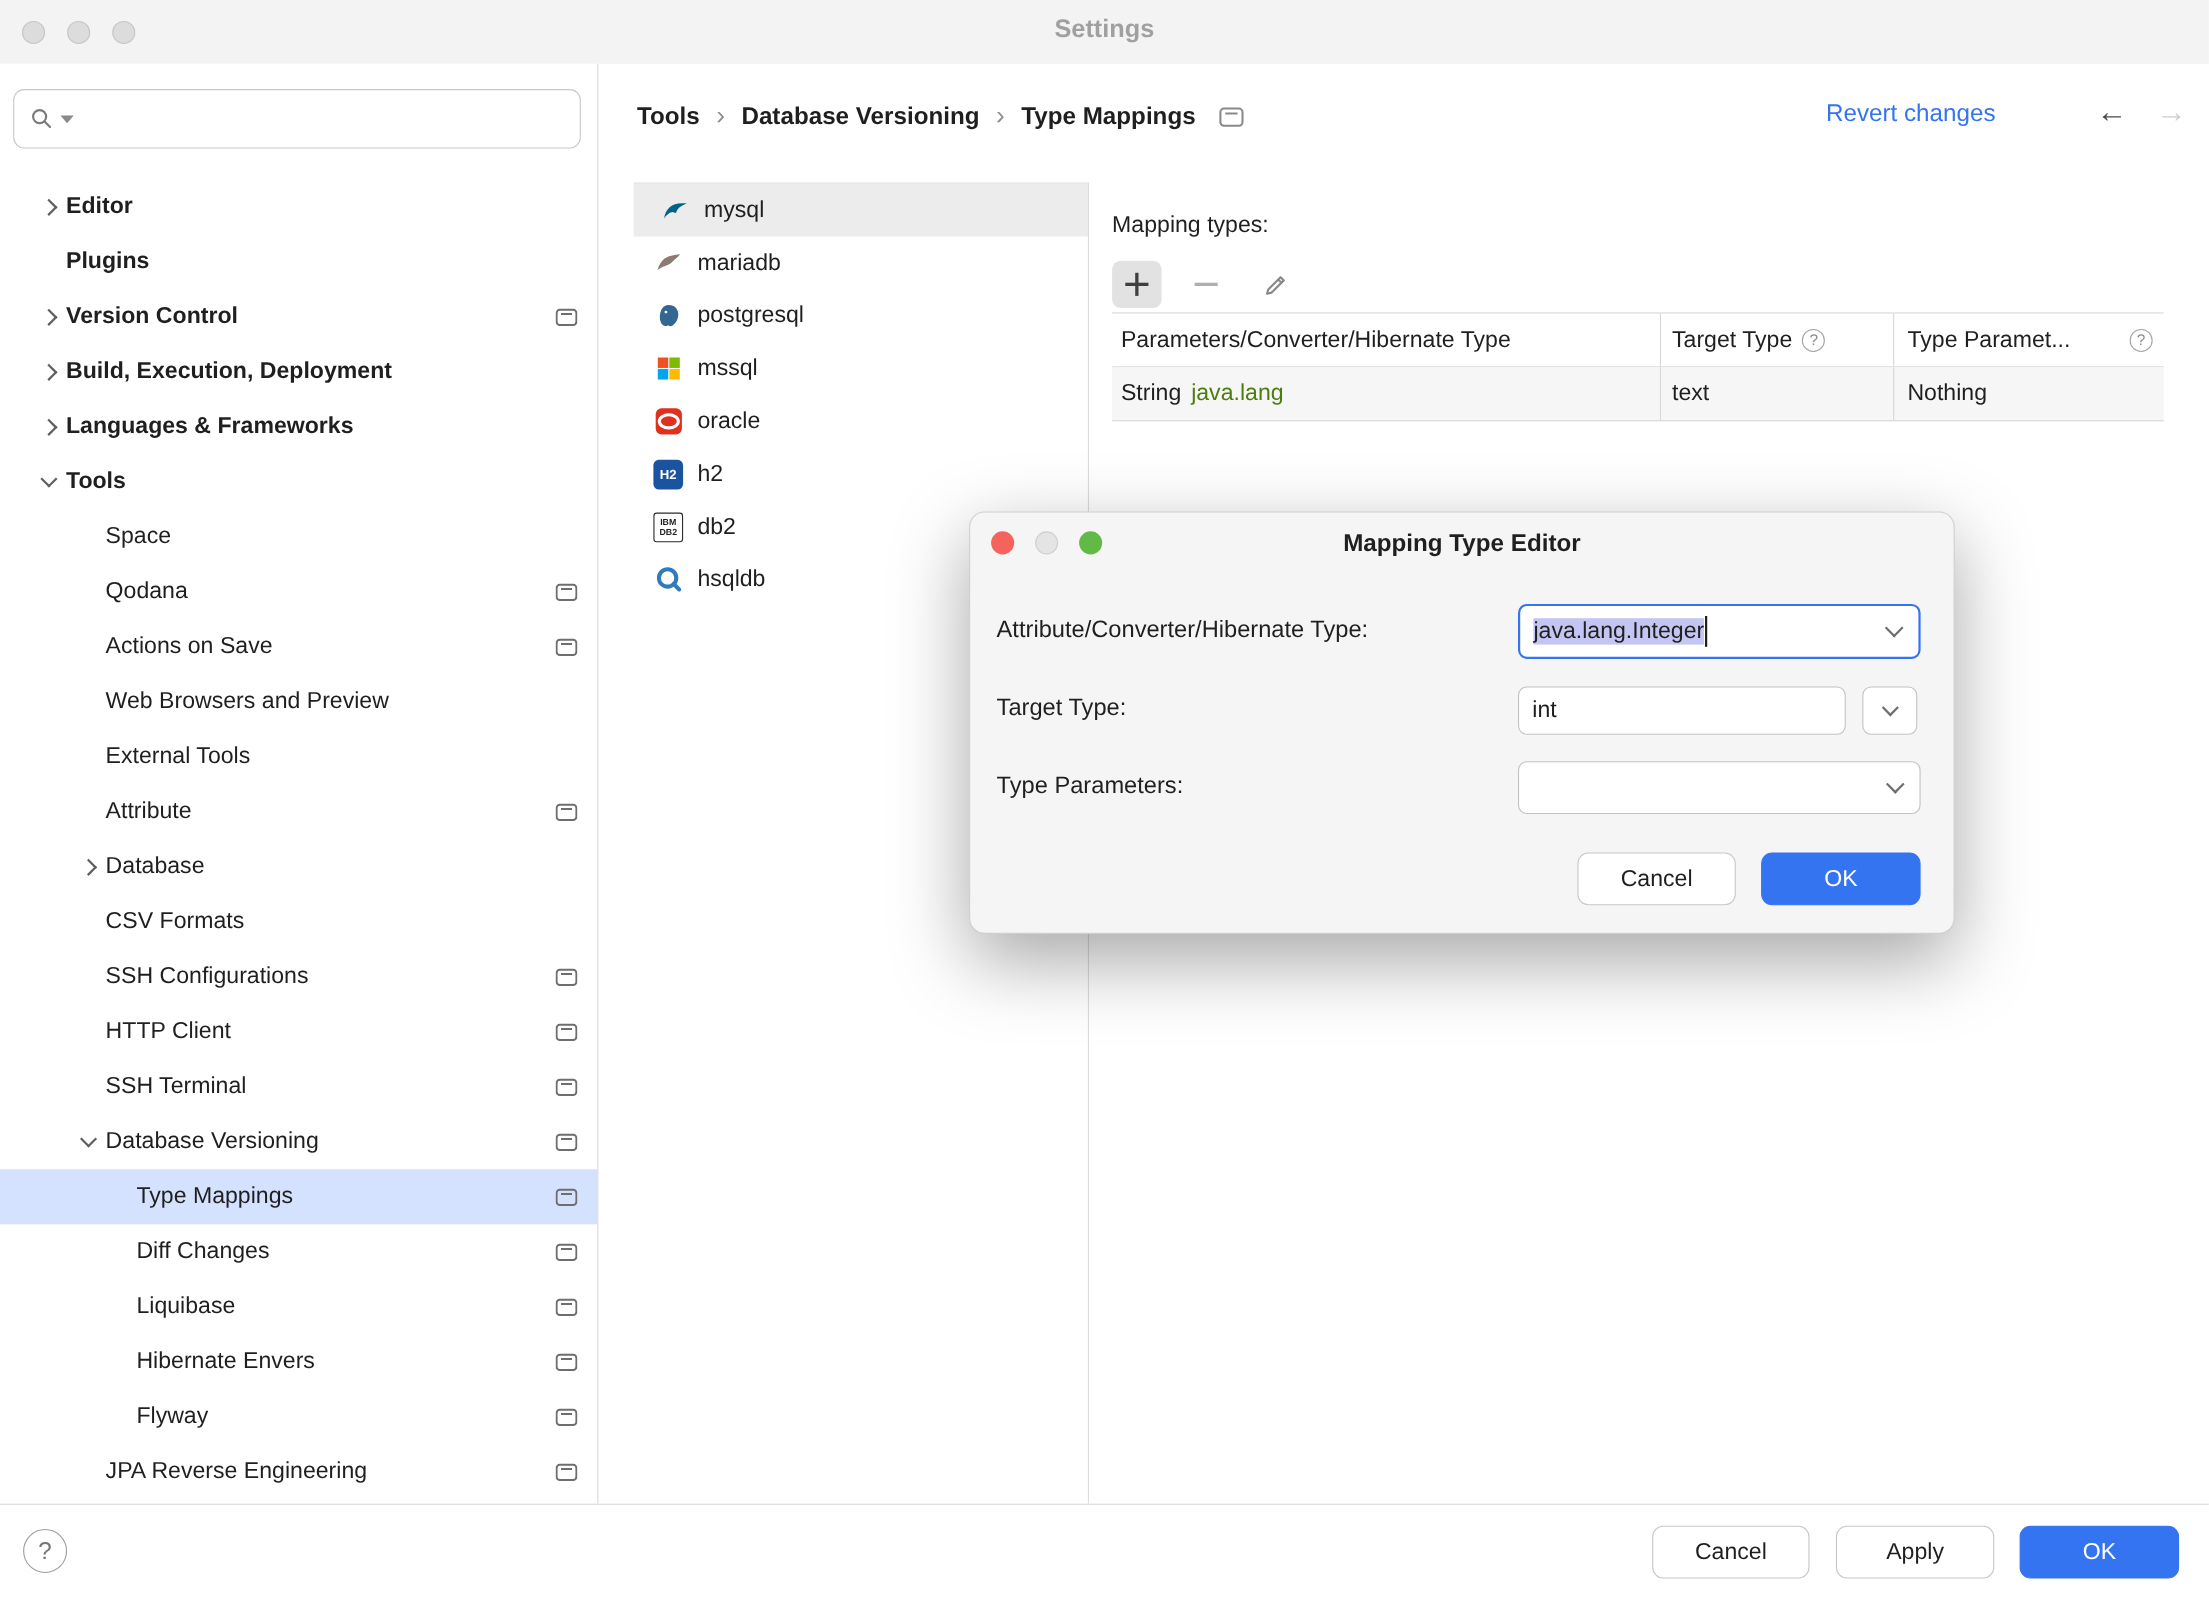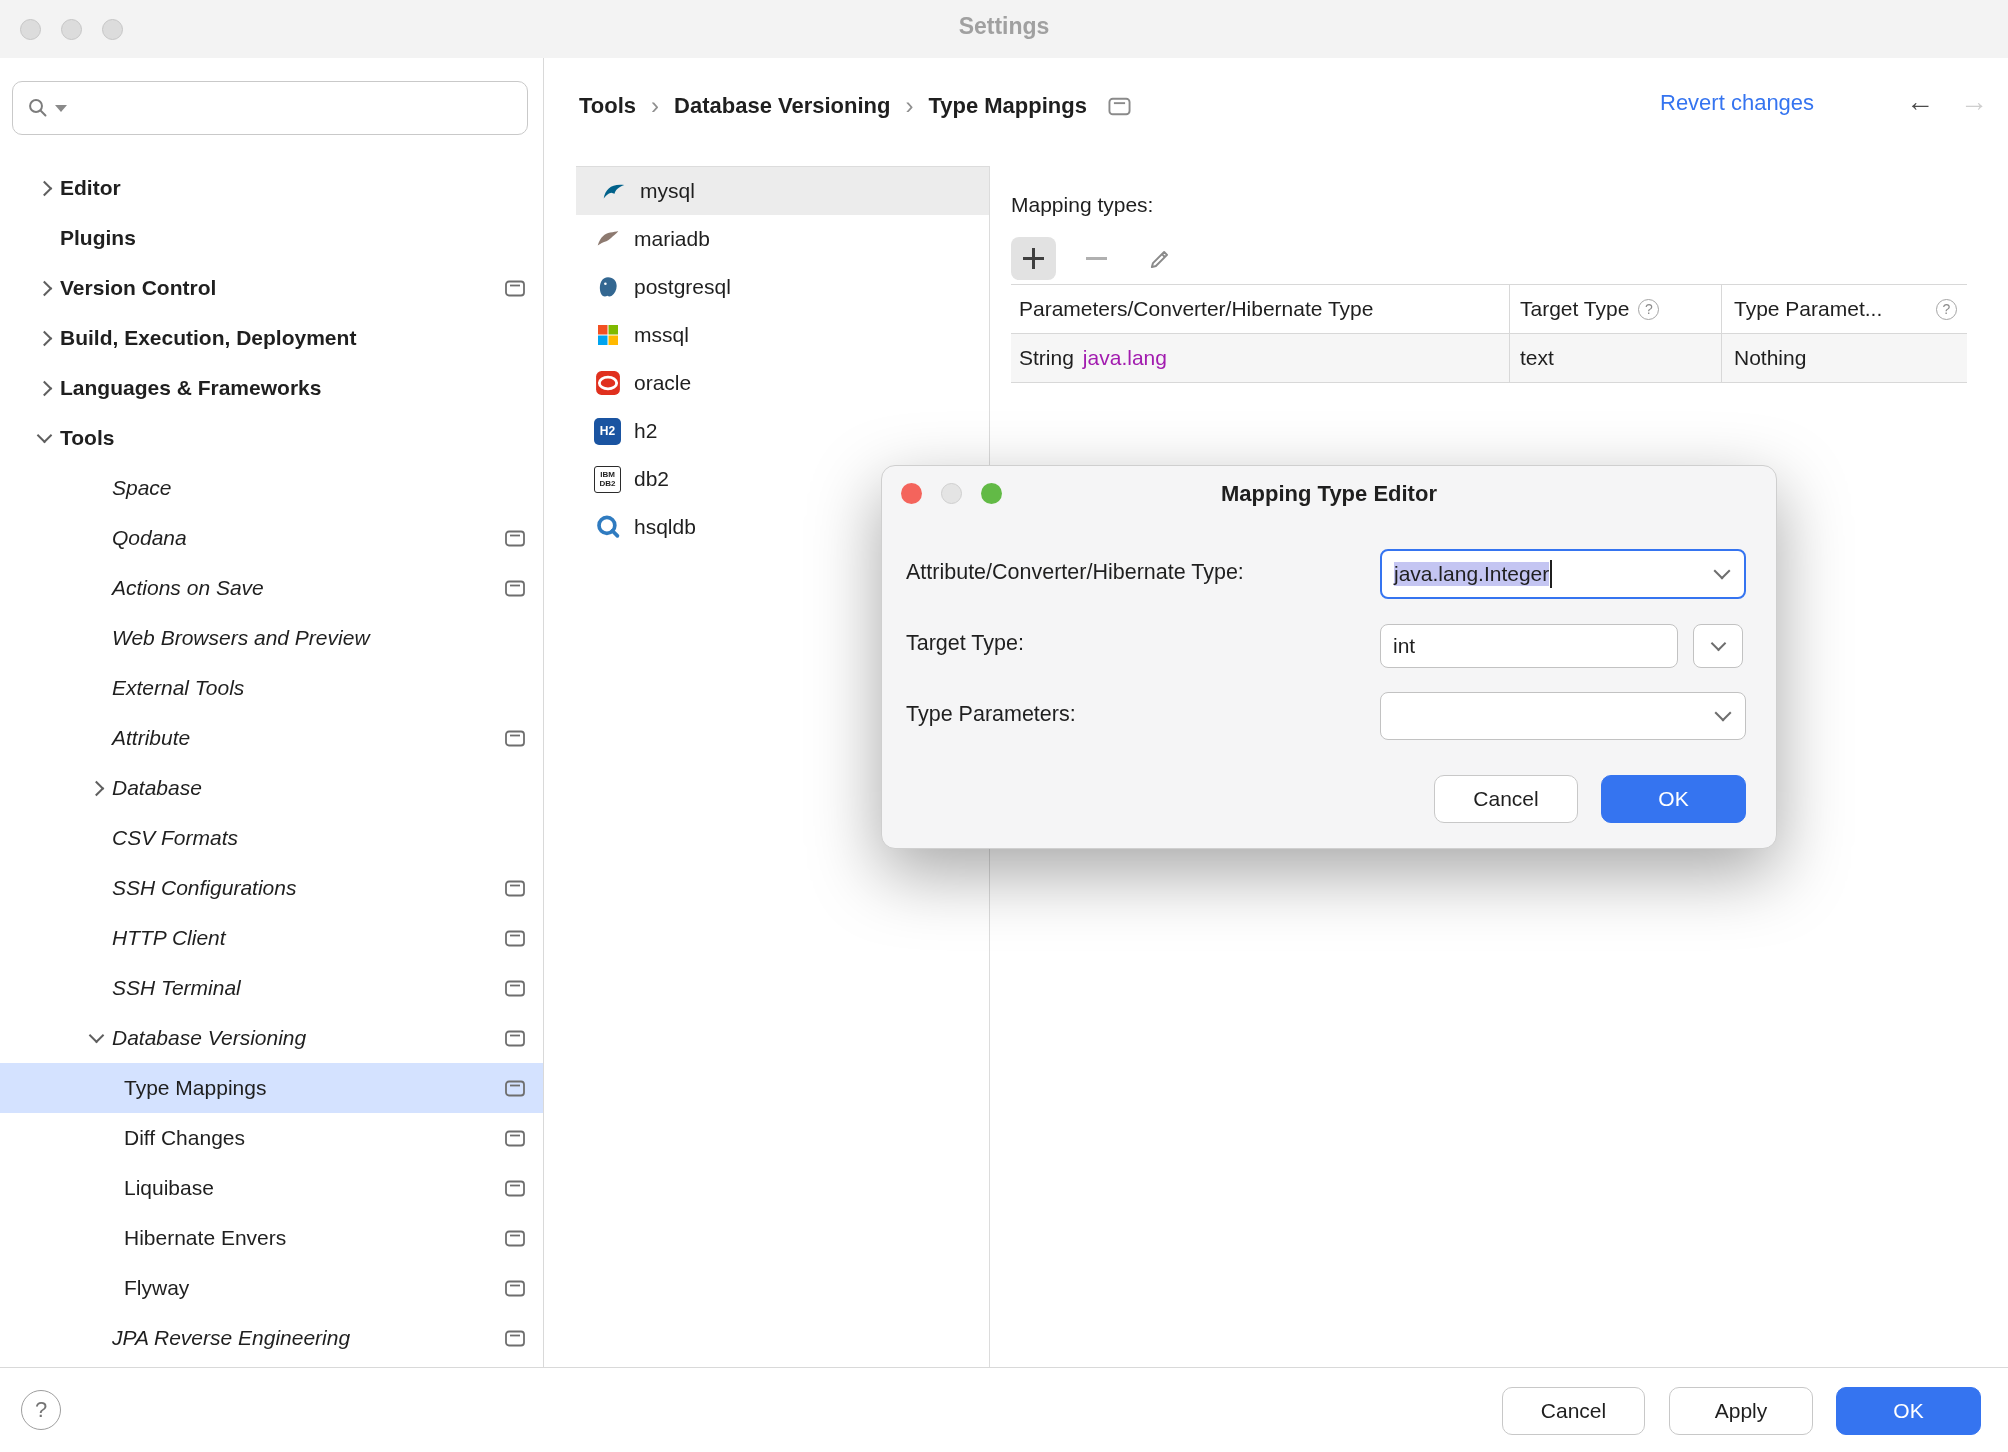--- a/index.html
+++ b/index.html
@@ -27,21 +27,21 @@
   .searchbox input { border:none; outline:none; flex:1; height:40px; font-size:21px;
                      font-family:"Liberation Sans",sans-serif; background:transparent; }
   .search-caret-down { width:0; height:0; border-left:6px solid transparent;
                        border-right:6px solid transparent; border-top:7px solid #8a8a8a; }
   .tree { position:absolute; top:105px; left:0; right:0; }
   .trow { display:flex; align-items:center; height:50px; font-size:21px; color:#1f1f1f;
           padding-right:18px; }
   .trow.top { font-weight:700; }
   .trow.selected { background:#d4e2ff; }
   .ind0 { padding-left:28px; }
-  .ind1 { padding-left:80px;font-style:italic; }
+  .ind1 { padding-left:64px; }
   .ind2 { padding-left:92px; }
   .chevbox { width:32px; flex:none; display:flex; justify-content:center; align-items:center; }
   .chev { display:inline-block; width:11px; height:11px;
           border-right:2.3px solid #5f5f5f; border-bottom:2.3px solid #5f5f5f; }
   .chev.r { transform:rotate(-45deg); }
   .chev.d { transform:rotate(45deg); margin-top:-5px; }
   .cardicon { margin-left:auto; flex:none; display:flex; }
 
   
   .breadcrumb { position:absolute; top:88px; left:579px; display:flex; align-items:center;
@@ -78,21 +78,21 @@
   .maptable { position:absolute; left:1011px; top:284px; width:956px; font-size:21px; }
   .mt-head { display:flex; height:50px; align-items:center;
              border-top:1px solid #d8d8d8; border-bottom:1px solid #d8d8d8; }
   .mt-row  { display:flex; height:49px; align-items:center; background:#f6f6f6;
              border-bottom:1px solid #d8d8d8; }
   .c1 { width:499px; flex:none; padding-left:8px; display:flex; align-items:center; height:100%; border-right:1px solid #d8d8d8; }
   .c2 { width:212px; flex:none; padding-left:10px; display:flex; align-items:center; height:100%; border-right:1px solid #d8d8d8; }
   .c3 { width:245px; flex:none; padding-left:12px; display:flex; align-items:center; height:100%; }
   .qmark { width:21px; height:21px; border-radius:50%; border:1.6px solid #a5a5a5; color:#8c8c8c;
            font-size:14px; display:flex; align-items:center; justify-content:center; flex:none; }
-  .pkg { color:#a21caf; margin-left:9px; }
+  .pkg { color:#4d7c0f; margin-left:9px; }
 
   
   .footer { position:absolute; left:0; right:0; top:1367px; bottom:0; background:#fff;
             border-top:1px solid #d9d9d9; }
   .helpcircle { position:absolute; left:21px; top:22px; width:40px; height:40px; border-radius:50%;
                 border:1.7px solid #9e9e9e; color:#757575; font-size:22px;
                 display:flex; align-items:center; justify-content:center; }
   .btn { position:absolute; height:48px; border-radius:10px; background:#fff; border:1.5px solid #c8c8c8;
          font-size:21px; color:#1f1f1f; display:flex; align-items:center; justify-content:center;
          font-family:"Liberation Sans",sans-serif; cursor:default; }

